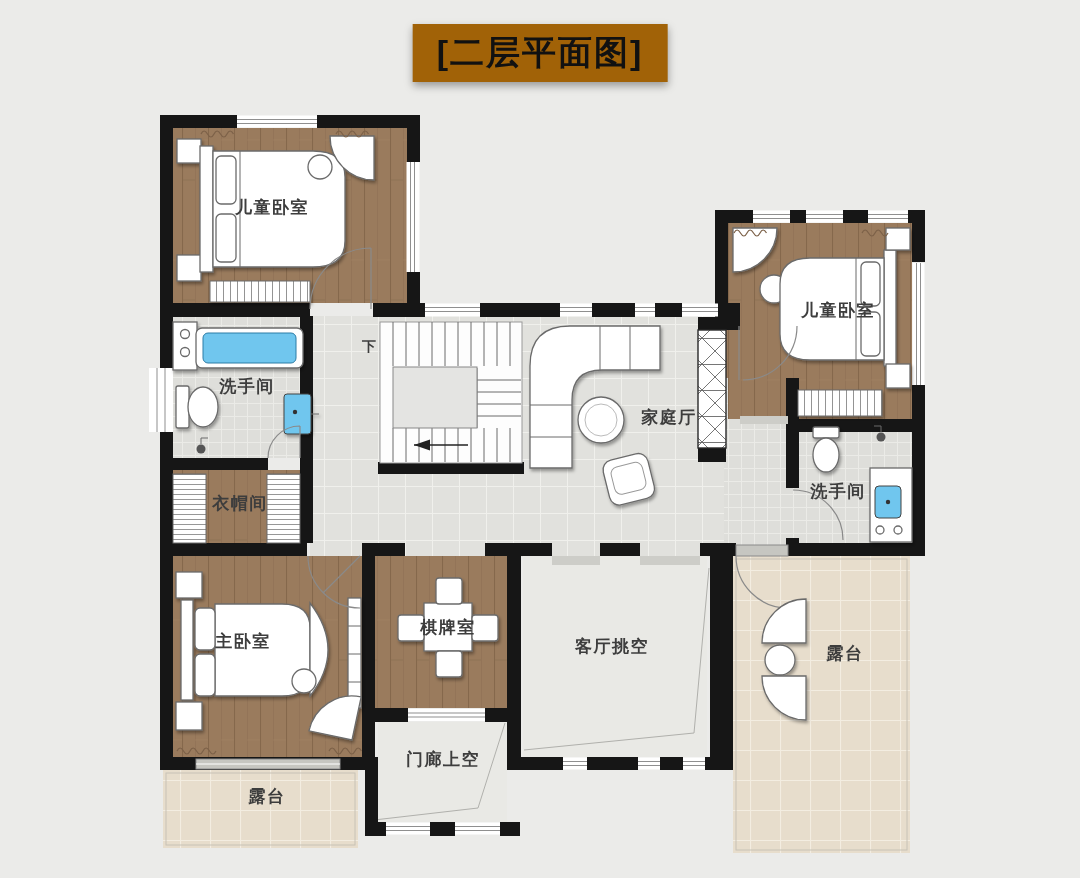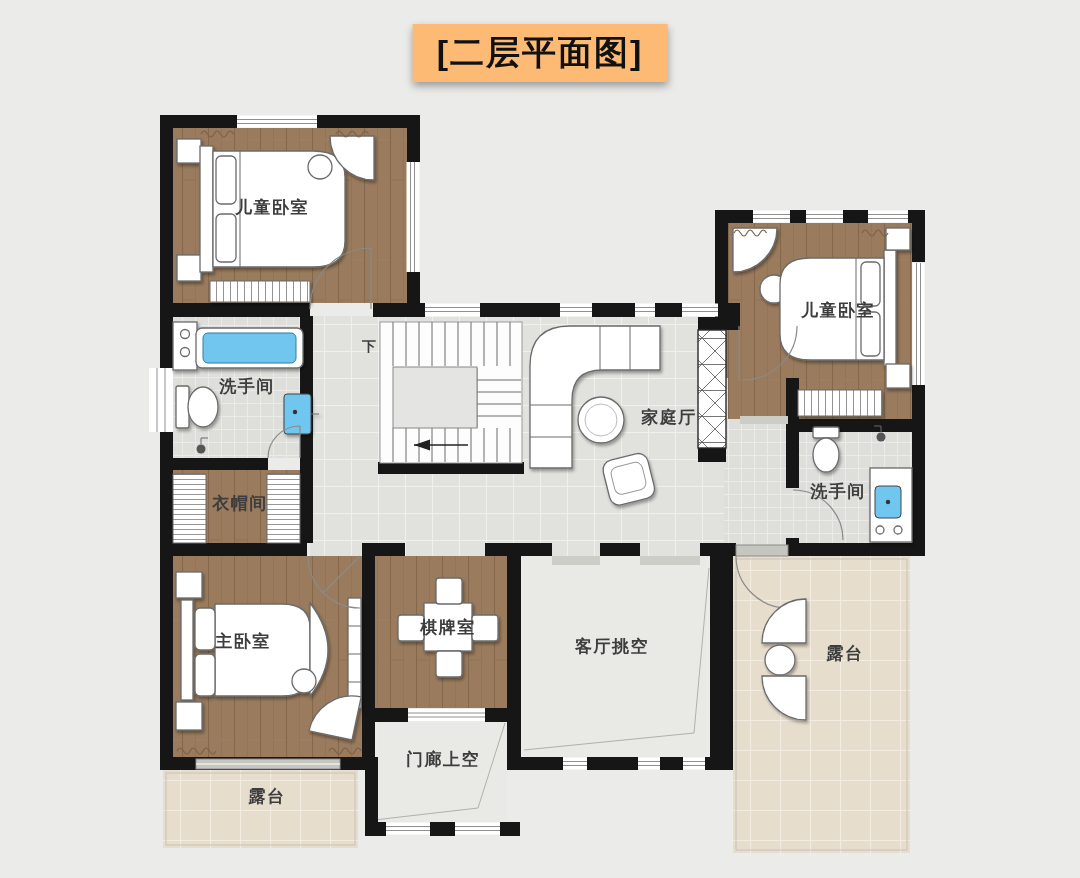--- a/index.html
+++ b/index.html
@@ -1,19 +1,19 @@
 <!DOCTYPE html>
 <html><head>
 <meta charset="utf-8">
 <style>
   html,body{margin:0;padding:0;background:#ebebe9;}
   .page{position:relative;width:1080px;height:878px;background:#ebebe9;overflow:hidden;
         font-family:"Liberation Sans",sans-serif;}
   .title{position:absolute;top:24px;left:50%;transform:translateX(-50%);
-         background:#fdba74;padding:6px 24px;font-size:34px;font-weight:800;color:#111;
+         background:#a16207;padding:6px 24px;font-size:34px;font-weight:800;color:#111;
          letter-spacing:2px;box-shadow:0 4px 8px rgba(0,0,0,.35);white-space:nowrap;}
   svg{position:absolute;left:0;top:0;}
   svg text{font-family:"Liberation Sans",sans-serif;font-size:17px;font-weight:600;
            fill:#3d3d3d;letter-spacing:1.5px;text-anchor:middle;}
   svg text.small{font-size:14px;letter-spacing:0;}
   .wall rect{fill:#161616;}
   .win rect{fill:#ffffff;}
   .win path{stroke:#8f8f8f;stroke-width:1;fill:none;}
   .furn{fill:#ffffff;stroke:#6b6b6b;stroke-width:1.3;}
   .lines{stroke:#6b6b6b;stroke-width:1;fill:none;}

